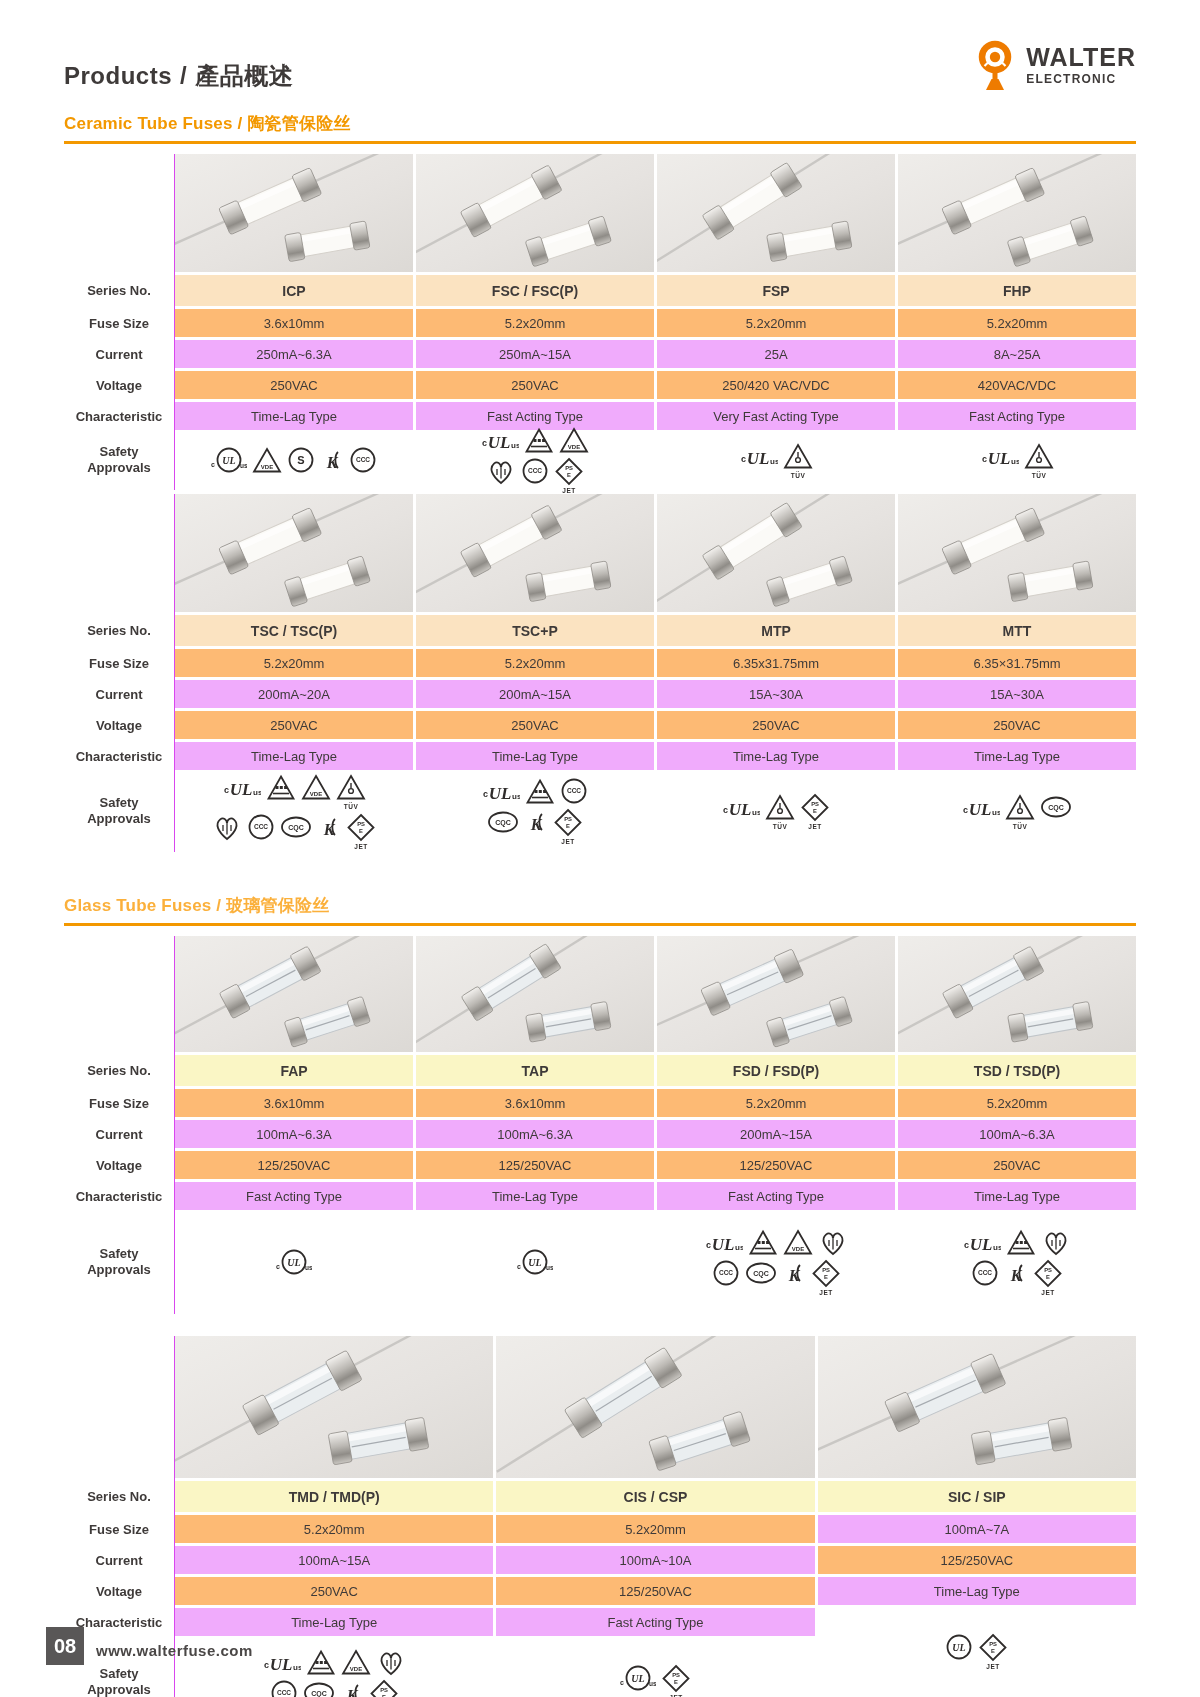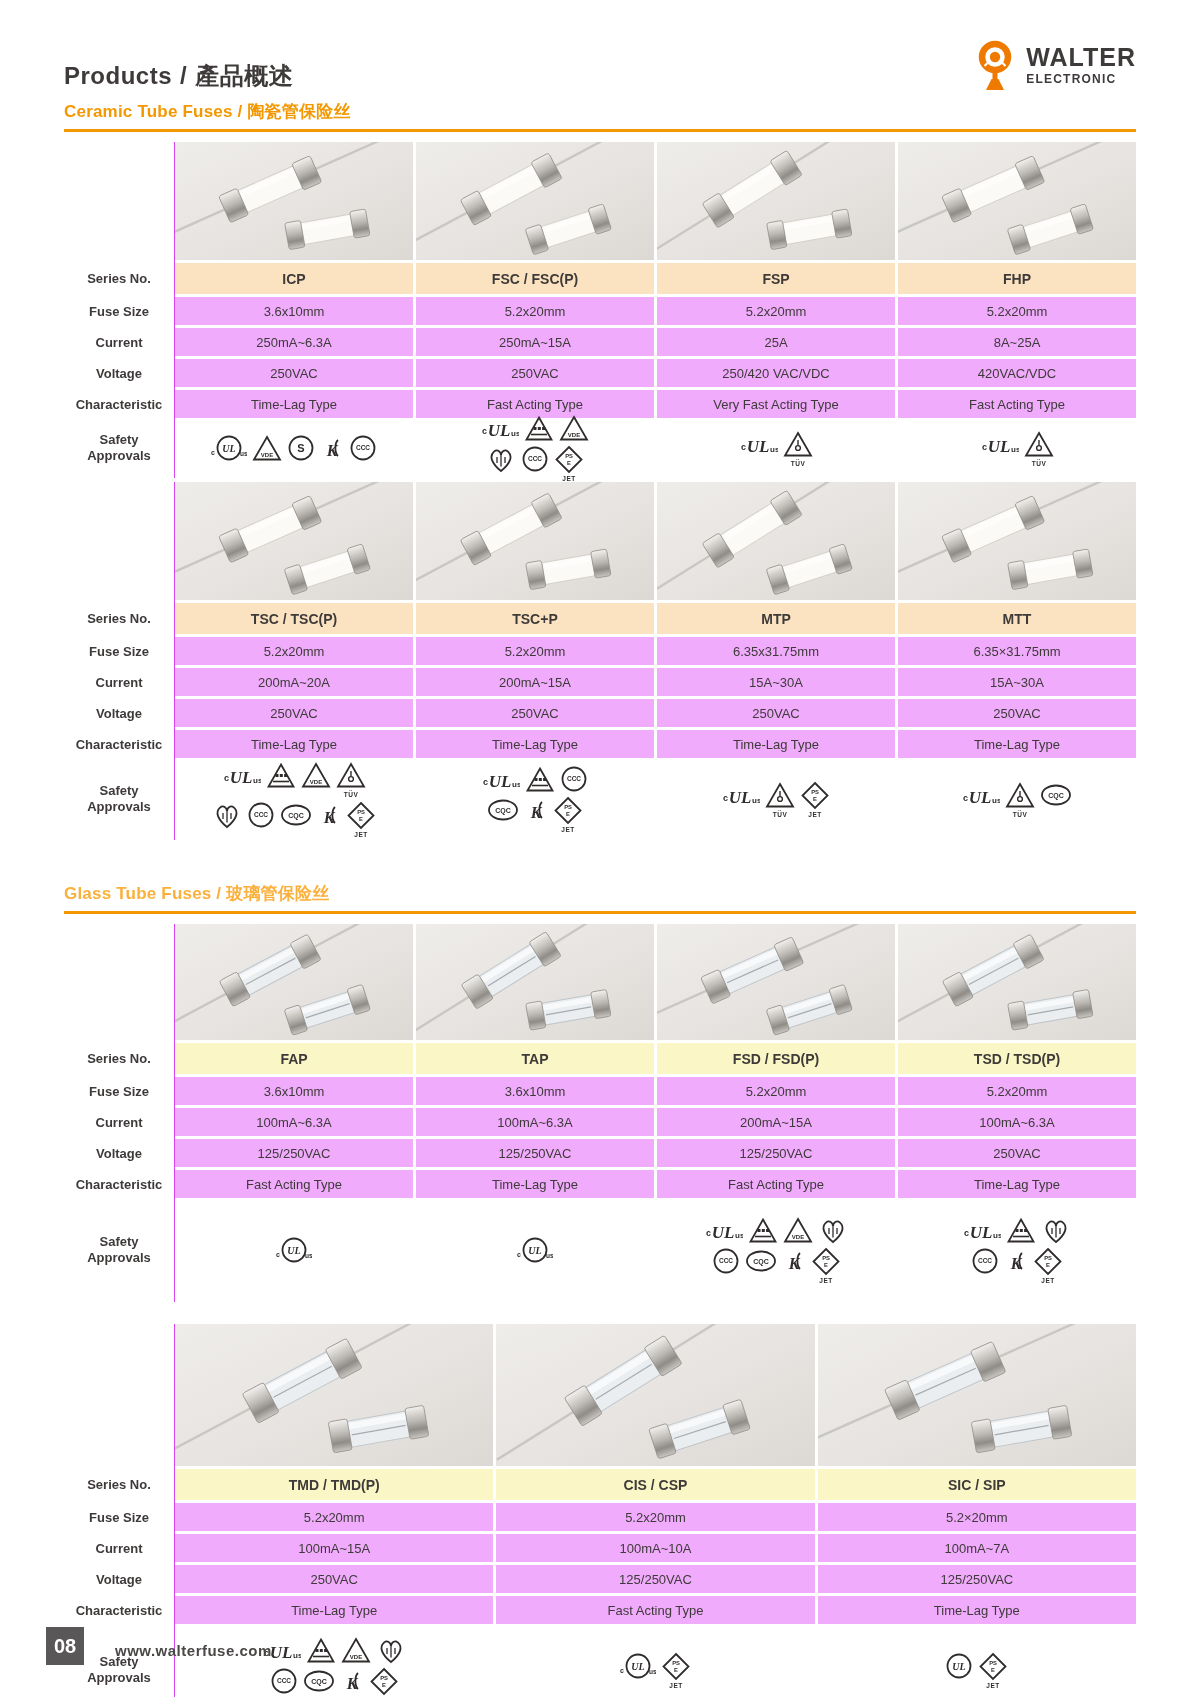--- a/index.html
+++ b/index.html
@@ -27,29 +27,29 @@
   .lbl.spacer { height:var(--photo-h); }
   .lbl.h-series { height:31px; }
   .lbl.h-row { height:28px; }
   .lbl.h-safety { height:var(--safety-h); flex-direction:column; line-height:1.25; justify-content:center; }
   .cols { flex:1; display:flex; gap:3px; border-left:1px solid #d946ef; padding-left:0; }
   .fcol { flex:1; display:flex; flex-direction:column; min-width:0; }
   .photo { height:var(--photo-h); margin-bottom:3px; background:linear-gradient(155deg,#EFEDEA 0%,#E6E3E0 55%,#DCD9D5 100%); position:relative; overflow:hidden; }
   .photo svg { display:block; }
   .cell { display:flex; align-items:center; justify-content:center; font-size:13px; margin-bottom:3px; text-align:center; }
   .cell.series { height:31px; font-size:14px; font-weight:bold; background:var(--series-bg); }
-  .cell.r-w { height:28px; background:#f0abfc; }
+  .cell.r-w { height:28px; background:#fdba74; }
   .cell.r-g { height:28px; background:#f0abfc; }
   .cell.safety { height:var(--safety-h); flex-direction:column; gap:3px; background:#fff; justify-content:center; }
   .icon-row { display:flex; align-items:flex-start; justify-content:center; gap:5px; }
   .cert { display:inline-flex; }
 
   
   .footer-box { position:absolute; left:46px; bottom:32px; width:38px; height:38px; background:#595757; color:#fff; font-size:20px; font-weight:bold; display:flex; align-items:center; justify-content:center; }
-  .footer-site { position:absolute; left:115px; bottom:38px; font-size:15px; font-weight:bold; letter-spacing:0.5px; color:#4a4746; }
+  .footer-site { position:absolute; left:96px; bottom:38px; font-size:15px; font-weight:bold; letter-spacing:0.5px; color:#4a4746; }
 </style>
 </head>
 <body>
 
 <div class="page">
 
   <div class="header">
     <div class="title">
       <span>Products</span><span class="t-sep">/</span><span>產品概述</span>
     </div>
@@ -63,21 +63,21 @@
         <path d="M14 52 L32 52 L26.5 41 L19.5 41 Z" fill="#EE7B00"></path>
       </svg>
       <div class="brand-text">
         <div class="brand-name">WALTER</div>
         <div class="brand-sub">ELECTRONIC</div>
       </div>
     </div>
   </div>
 
   <div id="sections">
-      <div class="section" style="margin-top: 8px;">
+      <div class="section" style="margin-top: 20px;">
         <div class="sec-title" style="color: rgb(243, 152, 0);">Ceramic Tube Fuses / 陶瓷管保险丝</div>
         <div class="sec-rule" style="background: rgb(243, 152, 0);"></div>
         <div class="ftable" style="--photo-h: 118px; --safety-h: 54px; --series-bg: #FBE3C1; margin-top: 10px;">
           <div class="labels">
             <div class="lbl spacer"></div>
             <div class="lbl h-series">Series No.</div>
             <div class="lbl h-row">Fuse Size</div>
             <div class="lbl h-row">Current</div>
             <div class="lbl h-row">Voltage</div>
             <div class="lbl h-row">Characteristic</div>
@@ -1133,21 +1133,20 @@
                   <g transform="translate(203.52,105.08) rotate(-10)">
                     <rect x="-31.379999999999995" y="-13.16" width="62.75999999999999" height="26.32" fill="#EAEEF0" stroke="#C0C5C9" stroke-width="1"></rect>
                     <line x1="-27.379999999999995" y1="1" x2="27.379999999999995" y2="1" stroke="#A6ABB0" stroke-width="1.2"></line>
                     <rect x="-29.379999999999995" y="-11.16" width="58.75999999999999" height="6.372" fill="#FFFFFF" opacity="0.65"></rect>
                     <rect x="-48.379999999999995" y="-15.66" width="19" height="31.32" rx="2.5" fill="url(#mg14)" stroke="#94918C" stroke-width="0.8"></rect>
                     <rect x="29.379999999999995" y="-15.66" width="19" height="31.32" rx="2.5" fill="url(#mg14)" stroke="#94918C" stroke-width="0.8"></rect>
                   </g>
                 </svg>
               </div>
               <div class="cell series">SIC / SIP</div>
-              <div class="cell r-w">5.2×20mm</div>
               <div class="cell r-g">100mA~7A</div>
               <div class="cell r-w">125/250VAC</div>
               <div class="cell r-g">Time-Lag Type</div>
               <div class="cell safety">
                 <div class="icon-row">
                   <span class="cert">
                     <svg width="28" height="28" viewBox="0 0 28 28">
                       <circle cx="14" cy="14" r="11.5" fill="none" stroke="#2F2C2B" stroke-width="1.8"></circle>
                       <text x="14" y="17.6" font-size="10" font-weight="bold" text-anchor="middle" fill="#2F2C2B" font-style="italic" font-family="Liberation Serif, serif">UL</text>
                     </svg>

